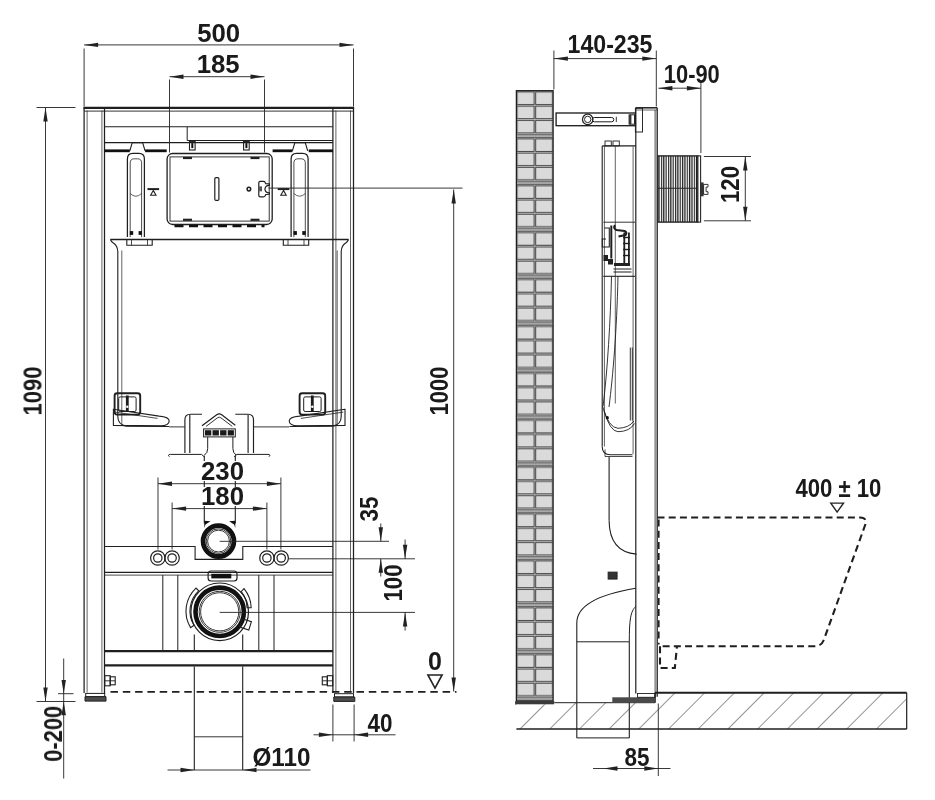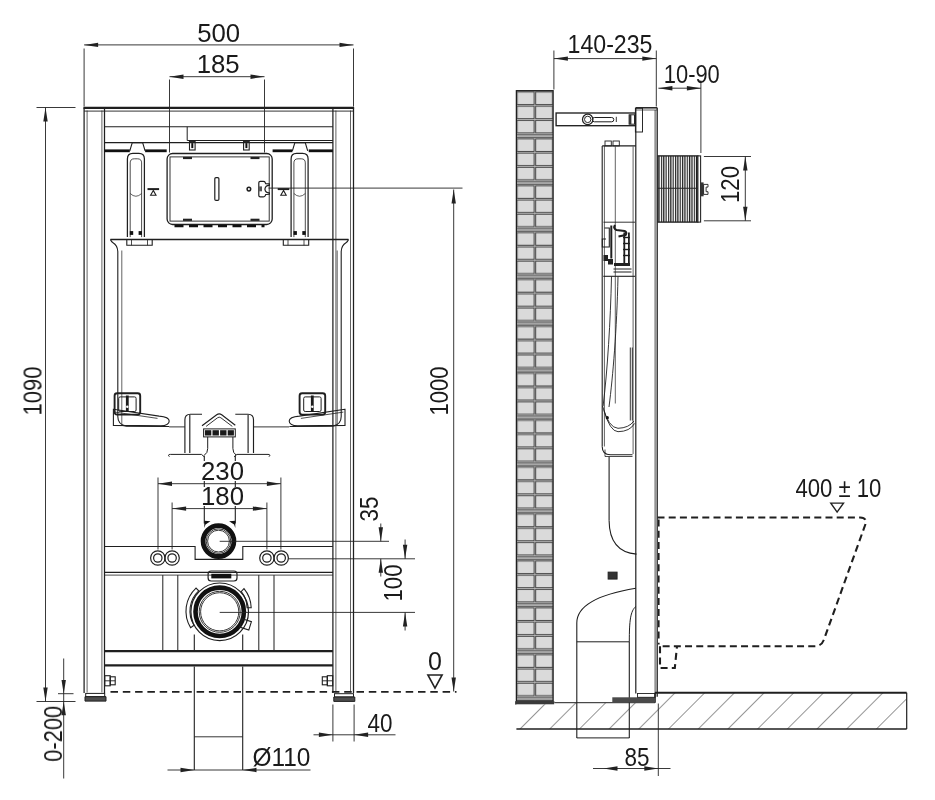--- a/index.html
+++ b/index.html
@@ -1,16 +1,16 @@
 <!DOCTYPE html>
 <html><head>
 <meta charset="utf-8">
 <style>
 html,body{margin:0;padding:0;background:#ffffff;}
-#page{position:relative;width:935px;height:800px;background:#fff;overflow:hidden;}
+#page{position:relative;width:935px;height:800px;background:#fff;overflow:hidden;font-weight:bold;}
 svg{display:block;}
 text{font-family:"Liberation Sans", sans-serif;fill:#1a1a1a;}
 </style>
 </head>
 <body>
 <div id="page">
 <svg width="935" height="800" viewBox="0 0 935 800">
 <defs>
 <pattern id="brick" width="18.6" height="46.9" patternUnits="userSpaceOnUse" patternTransform="translate(515.9,90.6)">
   <rect x="0" y="0" width="18.6" height="46.9" fill="#c9c9c9"></rect>

